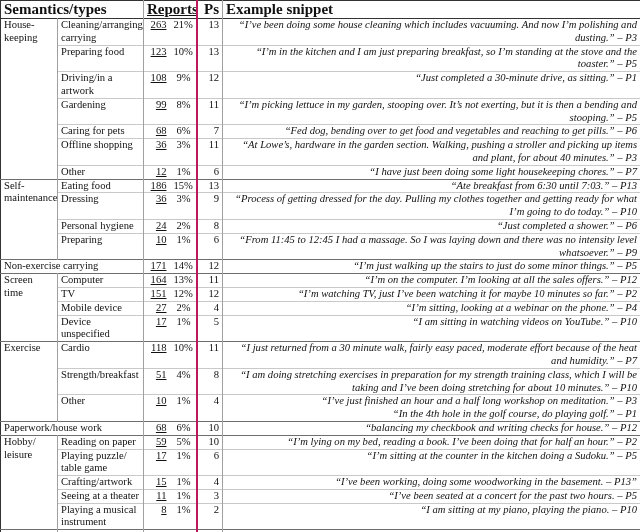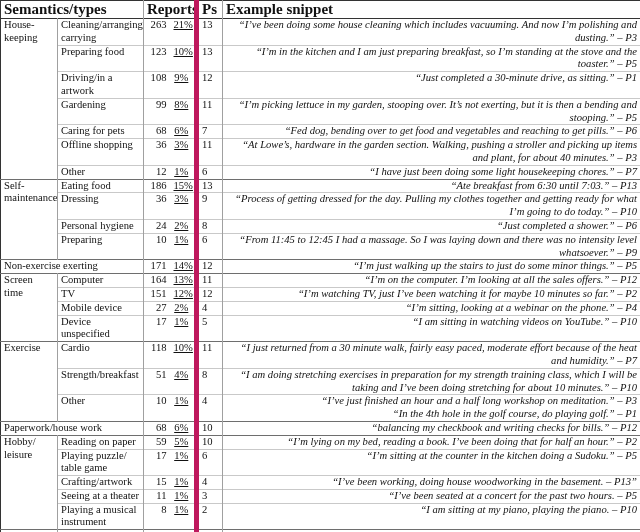--- a/index.html
+++ b/index.html
@@ -47,30 +47,30 @@
     white-space: pre-line;
   }
   td.type {
     border-left: 1px solid #a0a0a0;
     white-space: pre-line;
   }
   td.count, th.count {
     border-left: 1px solid #a0a0a0;
     text-align: right;
     padding-right: 4px;
+    text-decoration: underline;
   }
   td.pct {
-    text-align: center;
+    text-align: right;
     padding-right: 5px;
-    text-decoration: underline;
   }
   th.psh, td.ps {
-    border-left: 5px solid #be185d;
+    border-left: 2px solid #be185d;
     border-right: 1px solid #a0a0a0;
-    text-align: left;
+    text-align: right;
   }
   td.snippet {
     font-style: italic;
     white-space: pre-line;
     text-align: right;
   }
 </style>
 </head>
 <body>
 
@@ -168,21 +168,21 @@
         <td class="snippet">“Just completed a shower.” – P6</td>
       </tr>
       <tr class="gend">
         <td class="type">Preparing</td>
         <td class="count">10</td>
         <td class="pct">1%</td>
         <td class="ps">6</td>
         <td class="snippet">“From 11:45 to 12:45 I had a massage. So I was laying down and there was no intensity level whatsoever.” – P9</td>
       </tr>
       <tr class="gend">
-        <td class="groupspan" colspan="2">Non-exercise exerting</td>
+        <td class="groupspan" colspan="2">Non-exercise carrying</td>
         <td class="count">171</td>
         <td class="pct">14%</td>
         <td class="ps">12</td>
         <td class="snippet">“I’m just walking up the stairs to just do some minor things.” – P5</td>
       </tr>
       <tr>
         <td class="group" rowspan="4">Screen time</td>
         <td class="type">Computer</td>
         <td class="count">164</td>
         <td class="pct">13%</td>
@@ -231,21 +231,21 @@
         <td class="pct">1%</td>
         <td class="ps">4</td>
         <td class="snippet">“I’ve just finished an hour and a half long workshop on meditation.” – P3
 “In the 4th hole in the golf course, do playing golf.” – P1</td>
       </tr>
       <tr class="gend">
         <td class="groupspan" colspan="2">Paperwork/house work</td>
         <td class="count">68</td>
         <td class="pct">6%</td>
         <td class="ps">10</td>
-        <td class="snippet">“balancing my checkbook and writing checks for bills.” – P12</td>
+        <td class="snippet">“balancing my checkbook and writing checks for house.” – P12</td>
       </tr>
       <tr>
         <td class="group" rowspan="5">Hobby/
 leisure</td>
         <td class="type">Reading on paper</td>
         <td class="count">59</td>
         <td class="pct">5%</td>
         <td class="ps">10</td>
         <td class="snippet">“I’m lying on my bed, reading a book. I’ve been doing that for half an hour.” – P2</td>
       </tr>
@@ -255,21 +255,21 @@
         <td class="count">17</td>
         <td class="pct">1%</td>
         <td class="ps">6</td>
         <td class="snippet">“I’m sitting at the counter in the kitchen doing a Sudoku.” – P5</td>
       </tr>
       <tr>
         <td class="type">Crafting/artwork</td>
         <td class="count">15</td>
         <td class="pct">1%</td>
         <td class="ps">4</td>
-        <td class="snippet">“I’ve been working, doing house woodworking in the basement. – P13”</td>
+        <td class="snippet">“I’ve been working, doing some woodworking in the basement. – P13”</td>
       </tr>
       <tr>
         <td class="type">Seeing at a theater</td>
         <td class="count">11</td>
         <td class="pct">1%</td>
         <td class="ps">3</td>
         <td class="snippet">“I’ve been seated at a concert for the past two hours. – P5</td>
       </tr>
       <tr class="gend">
         <td class="type">Playing a musical

